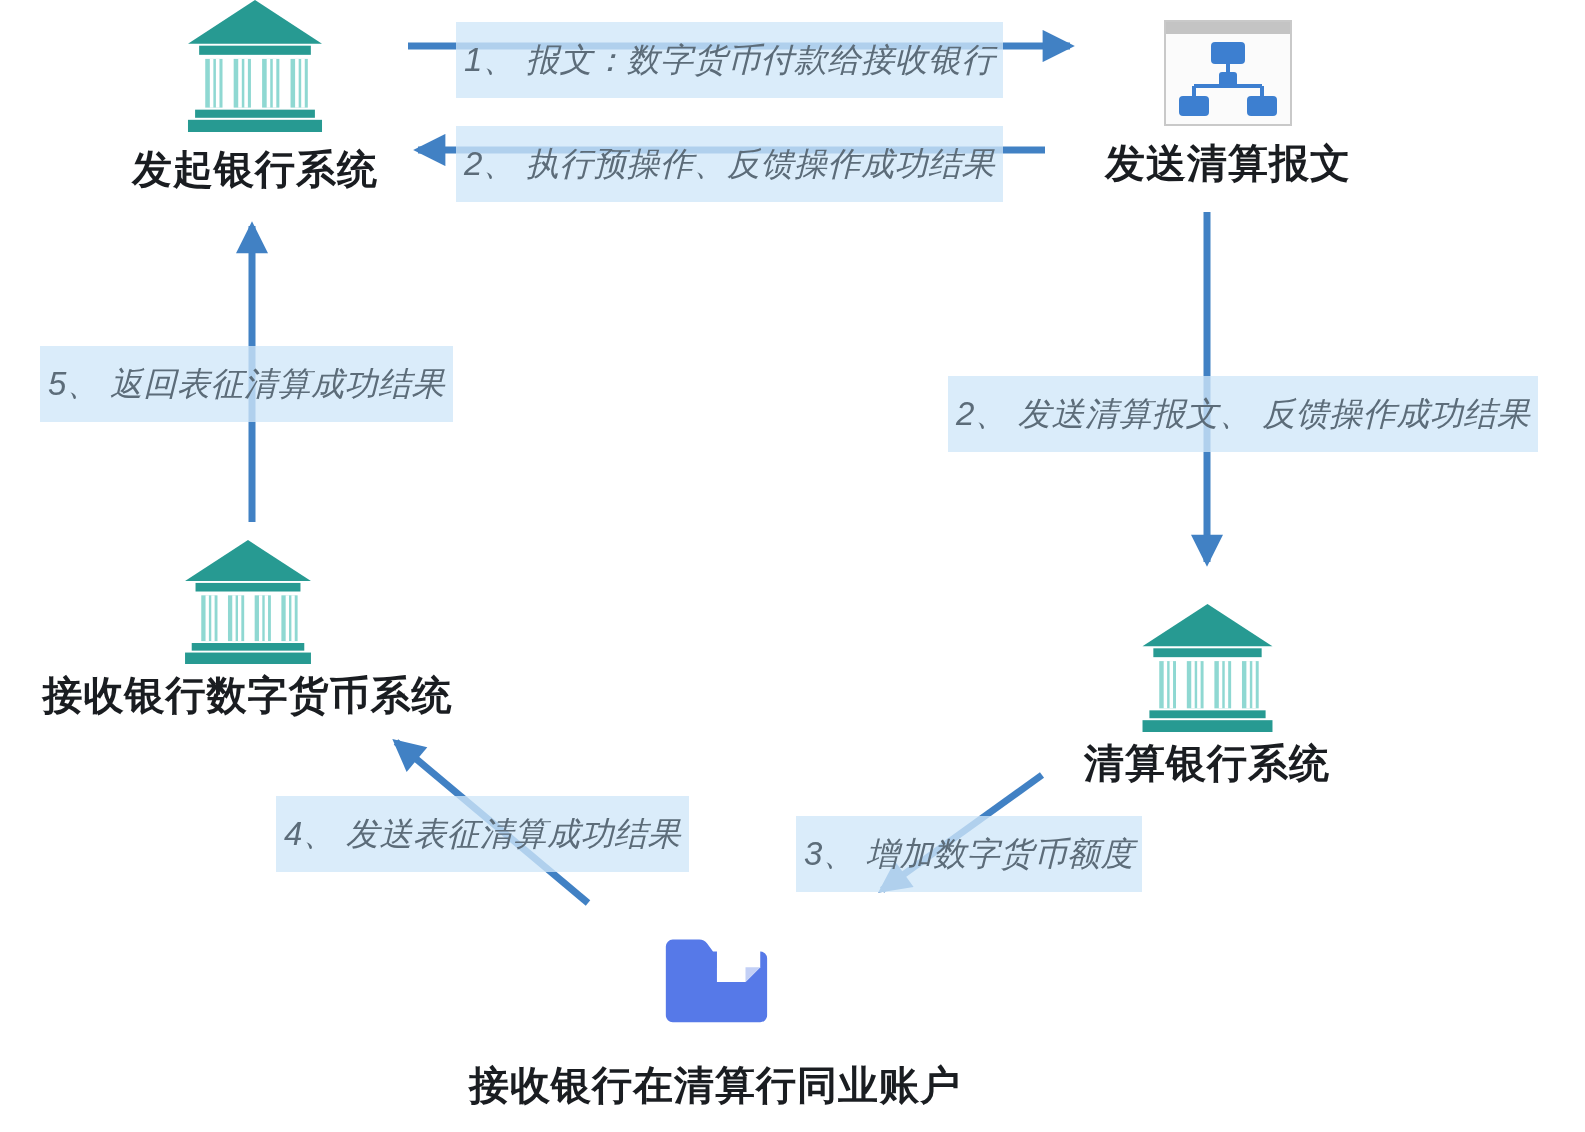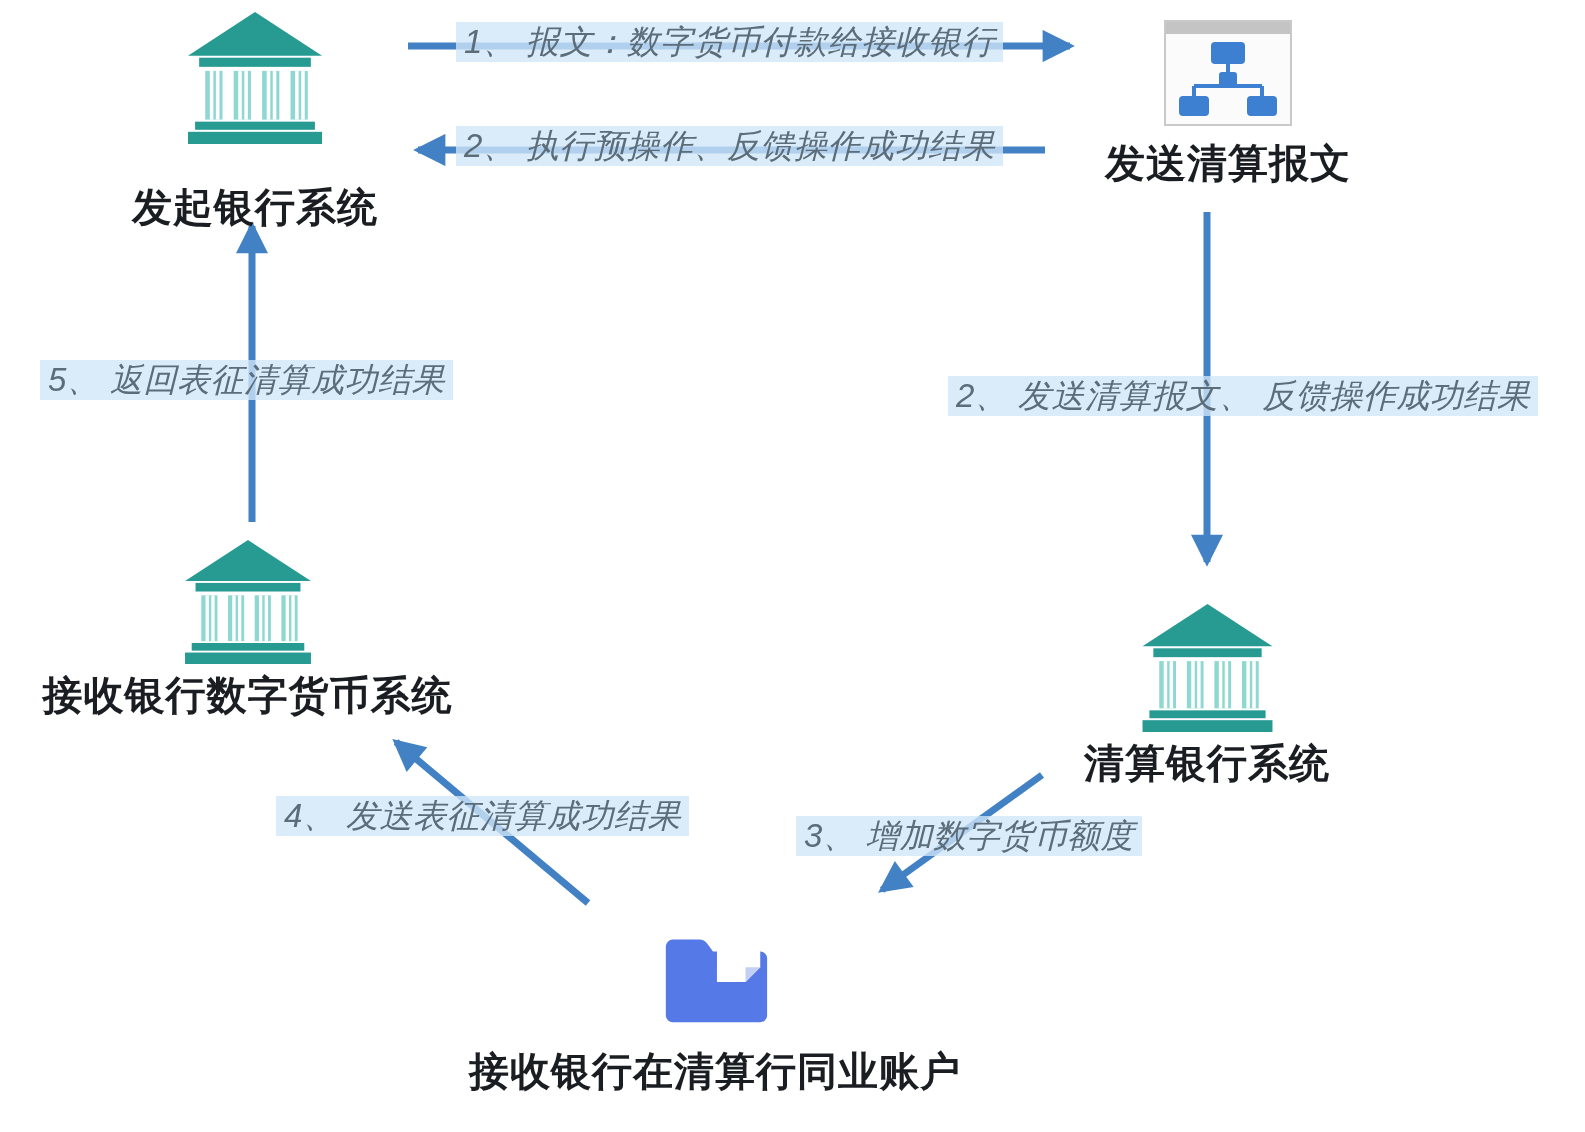--- a/index.html
+++ b/index.html
@@ -32,31 +32,31 @@
   .node-label {
     font-weight: 700;
     font-size: 40px;
     line-height: 1.18;
     color: #1a1d21;
     letter-spacing: 1px;
     white-space: nowrap;
     text-align: center;
   }
   .node-label.mt-lg { margin-top: 14px; }
-  .node-label.mt-md { margin-top: 12px; }
+  .node-label.mt-md { margin-top: 26px; }
   .node-label.mt-sm { margin-top: 8px; }
   .edge-label {
     position: absolute;
     font-size: 33px;
     line-height: 1.2;
     font-style: italic;
     color: #5c6c79;
     white-space: nowrap;
     background: rgba(208, 231, 248, 0.78);
-    padding: 0 8px;
+    padding: 18px 8px;
     letter-spacing: 0.5px;
   }
   .defs-hidden { position: absolute; width: 0; height: 0; overflow: hidden; }
 </style>
 </head>
 <body>
 
 <svg class="defs-hidden" aria-hidden="true">
   <defs>
     <symbol id="bank-sym" viewBox="0 0 140 130">
@@ -112,21 +112,21 @@
     <g stroke="#4181c4" stroke-width="7" fill="none">
       <path d="M408,46 L1070,46" marker-end="url(#ah)"></path>
       <path d="M1045,150 L418,150" marker-end="url(#ah)"></path>
       <path d="M1207,212 L1207,562" marker-end="url(#ah)"></path>
       <path d="M1042,775 L882,890" marker-end="url(#ah)"></path>
       <path d="M588,903 L396,742" marker-end="url(#ah)"></path>
       <path d="M252,522 L252,226" marker-end="url(#ah)"></path>
     </g>
   </svg>
 
-  <div class="node" style="left:105px; top:12px; width:300px;gap:26px;">
+  <div class="node" style="left:105px; top:0; width:300px;">
     <svg class="node-icon" width="150" height="132">
         <use href="#bank-sym"></use>
       </svg>
     <div class="node-label mt-lg">发起银行系统</div>
   </div>
 
   <div class="node" style="left:1092px; top:20px; width:272px;">
     <svg class="node-icon" width="128" height="106">
         <use href="#orgchart-sym"></use>
       </svg>
@@ -152,15 +152,15 @@
         <use href="#folder-sym"></use>
       </svg>
     <div class="node-label mt-md">接收银行在清算行同业账户</div>
   </div>
 
   <div class="edge-label" style="left:456px; top:22px;">1、 报文：数字货币付款给接收银行</div>
   <div class="edge-label" style="left:456px; top:126px;font-style:italic;">2、 执行预操作、反馈操作成功结果</div>
   <div class="edge-label" style="left:948px; top:376px;">2、 发送清算报文、 反馈操作成功结果</div>
   <div class="edge-label" style="left:796px; top:816px;">3、 增加数字货币额度</div>
   <div class="edge-label" style="left:276px; top:796px;">4、 发送表征清算成功结果</div>
-  <div class="edge-label" style="left:40px; top:360px;">5、 返回表征清算成功结果</div>
+  <div class="edge-label" style="left:40px; top:346px;">5、 返回表征清算成功结果</div>
 
 </div>
 
 </body></html>

